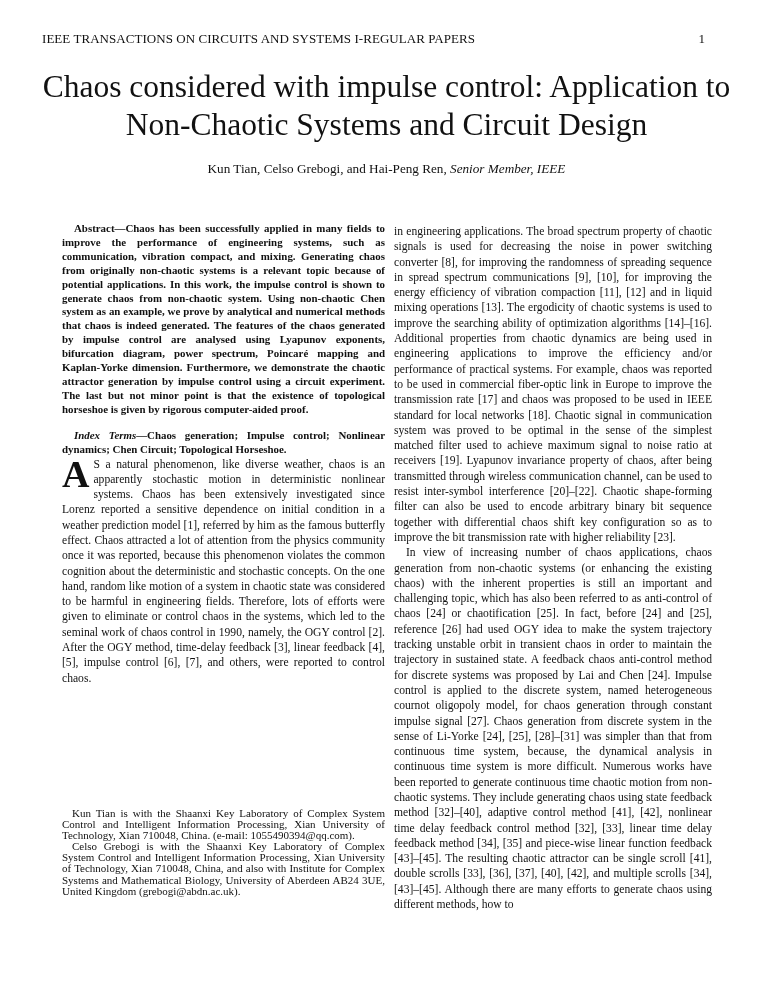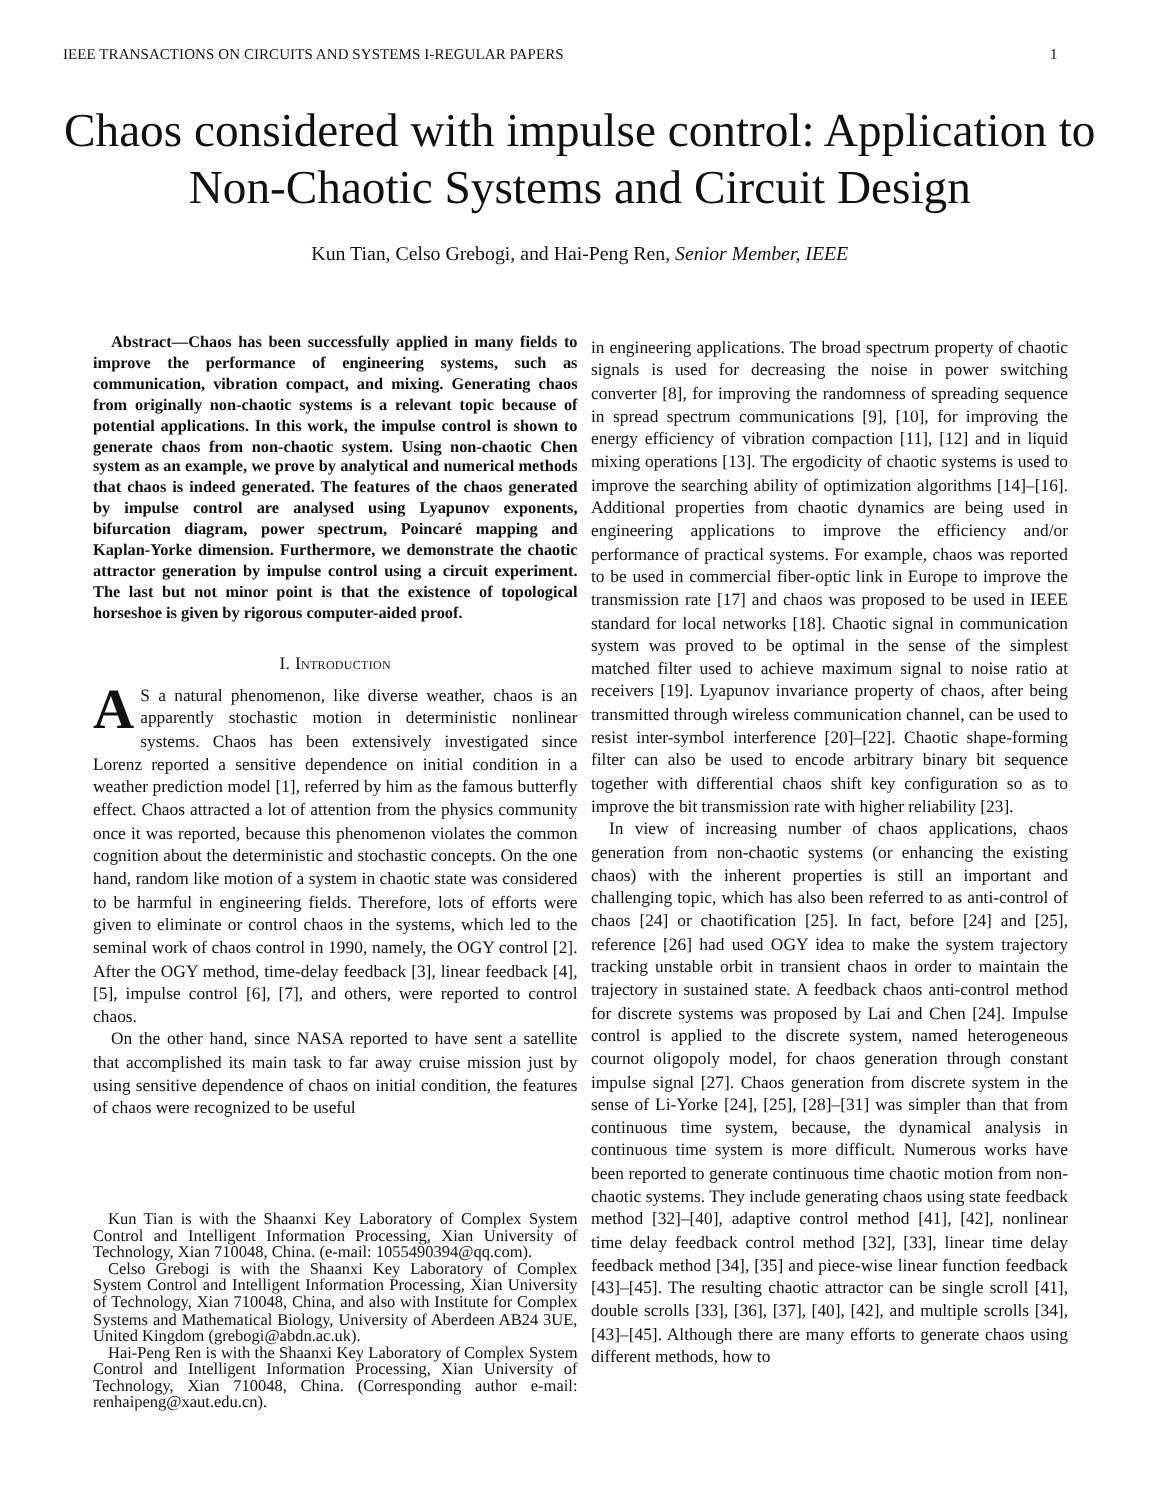--- a/index.html
+++ b/index.html
@@ -1,19 +1,19 @@
 <!DOCTYPE html>
 <html><head>
 <meta charset="utf-8">
 <style>
   html, body { margin: 0; padding: 0; background: #ffffff; }
   body { width: 773px; height: 1000px; position: relative; overflow: hidden;
          font-family: "Liberation Serif", "DejaVu Serif", serif; color: #111; }
   .header { position: absolute; top: 31px; left: 42px; right: 68px; height: 14px;
-            font-size: 10px; letter-spacing: 0.05px; }
+            font-size: 13px; letter-spacing: 0.05px; }
   .header .left { position: absolute; left: 0; top: 0; }
   .header .right { position: absolute; right: 0; top: 0; }
   .title { position: absolute; top: 68px; left: 30px; width: 713px; text-align: center;
            font-size: 31.5px; line-height: 38px; font-weight: normal; margin: 0; }
   .authors { position: absolute; top: 149px; left: 30px; width: 713px; text-align: center;
              font-size: 13.2px; margin-top: 12px; }
   .authors i { font-style: italic; }
   .col { position: absolute; width: 323px; text-align: justify; font-size: 11.6px; line-height: 15.3px; }
   .col.left { left: 62px; top: 222px; }
   .col.right { left: 394px; top: 224px; width: 318px; }
@@ -41,30 +41,25 @@
 
 <h1 class="title">Chaos considered with impulse control: Application to Non-Chaotic Systems and Circuit Design</h1>
 
 <div class="authors">
   <span>Kun Tian, Celso Grebogi, and Hai-Peng Ren,</span>
   <i>Senior Member, IEEE</i>
 </div>
 
 <div class="col left">
   <p class="abstract"><span class="lead">Abstract</span><span>—Chaos has been successfully applied in many fields to improve the performance of engineering systems, such as communication, vibration compact, and mixing. Generating chaos from originally non-chaotic systems is a relevant topic because of potential applications. In this work, the impulse control is shown to generate chaos from non-chaotic system. Using non-chaotic Chen system as an example, we prove by analytical and numerical methods that chaos is indeed generated. The features of the chaos generated by impulse control are analysed using Lyapunov exponents, bifurcation diagram, power spectrum, Poincaré mapping and Kaplan-Yorke dimension. Furthermore, we demonstrate the chaotic attractor generation by impulse control using a circuit experiment. The last but not minor point is that the existence of topological horseshoe is given by rigorous computer-aided proof.</span></p>
-  <div class="section-title">
-    <span>I.</span>
-    <span class="sc">Introduction</span>
-  </div>
+  <p class="index"><span class="lead">Index Terms</span><span>—Chaos generation; Impulse control; Nonlinear dynamics; Chen Circuit; Topological Horseshoe.</span></p>
   <p class="intro"><span class="dropcap">A</span><span>S a natural phenomenon, like diverse weather, chaos is an apparently stochastic motion in deterministic nonlinear systems. Chaos has been extensively investigated since Lorenz reported a sensitive dependence on initial condition in a weather prediction model [1], referred by him as the famous butterfly effect. Chaos attracted a lot of attention from the physics community once it was reported, because this phenomenon violates the common cognition about the deterministic and stochastic concepts. On the one hand, random like motion of a system in chaotic state was considered to be harmful in engineering fields. Therefore, lots of efforts were given to eliminate or control chaos in the systems, which led to the seminal work of chaos control in 1990, namely, the OGY control [2]. After the OGY method, time-delay feedback [3], linear feedback [4], [5], impulse control [6], [7], and others, were reported to control chaos.</span></p>
-  <p class="indent">On the other hand, since NASA reported to have sent a satellite that accomplished its main task to far away cruise mission just by using sensitive dependence of chaos on initial condition, the features of chaos were recognized to be useful</p>
 </div>
 
 <div class="footnotes">
   <p>Kun Tian is with the Shaanxi Key Laboratory of Complex System Control and Intelligent Information Processing, Xian University of Technology, Xian 710048, China. (e-mail: 1055490394@qq.com).</p>
   <p>Celso Grebogi is with the Shaanxi Key Laboratory of Complex System Control and Intelligent Information Processing, Xian University of Technology, Xian 710048, China, and also with Institute for Complex Systems and Mathematical Biology, University of Aberdeen AB24 3UE, United Kingdom (grebogi@abdn.ac.uk).</p>
-  <p>Hai-Peng Ren is with the Shaanxi Key Laboratory of Complex System Control and Intelligent Information Processing, Xian University of Technology, Xian 710048, China. (Corresponding author e-mail: renhaipeng@xaut.edu.cn).</p>
 </div>
 
 <div class="col right">
   <p>in engineering applications. The broad spectrum property of chaotic signals is used for decreasing the noise in power switching converter [8], for improving the randomness of spreading sequence in spread spectrum communications [9], [10], for improving the energy efficiency of vibration compaction [11], [12] and in liquid mixing operations [13]. The ergodicity of chaotic systems is used to improve the searching ability of optimization algorithms [14]–[16]. Additional properties from chaotic dynamics are being used in engineering applications to improve the efficiency and/or performance of practical systems. For example, chaos was reported to be used in commercial fiber-optic link in Europe to improve the transmission rate [17] and chaos was proposed to be used in IEEE standard for local networks [18]. Chaotic signal in communication system was proved to be optimal in the sense of the simplest matched filter used to achieve maximum signal to noise ratio at receivers [19]. Lyapunov invariance property of chaos, after being transmitted through wireless communication channel, can be used to resist inter-symbol interference [20]–[22]. Chaotic shape-forming filter can also be used to encode arbitrary binary bit sequence together with differential chaos shift key configuration so as to improve the bit transmission rate with higher reliability [23].</p>
   <p class="indent">In view of increasing number of chaos applications, chaos generation from non-chaotic systems (or enhancing the existing chaos) with the inherent properties is still an important and challenging topic, which has also been referred to as anti-control of chaos [24] or chaotification [25]. In fact, before [24] and [25], reference [26] had used OGY idea to make the system trajectory tracking unstable orbit in transient chaos in order to maintain the trajectory in sustained state. A feedback chaos anti-control method for discrete systems was proposed by Lai and Chen [24]. Impulse control is applied to the discrete system, named heterogeneous cournot oligopoly model, for chaos generation through constant impulse signal [27]. Chaos generation from discrete system in the sense of Li-Yorke [24], [25], [28]–[31] was simpler than that from continuous time system, because, the dynamical analysis in continuous time system is more difficult. Numerous works have been reported to generate continuous time chaotic motion from non-chaotic systems. They include generating chaos using state feedback method [32]–[40], adaptive control method [41], [42], nonlinear time delay feedback control method [32], [33], linear time delay feedback method [34], [35] and piece-wise linear function feedback [43]–[45]. The resulting chaotic attractor can be single scroll [41], double scrolls [33], [36], [37], [40], [42], and multiple scrolls [34], [43]–[45]. Although there are many efforts to generate chaos using different methods, how to</p>
 </div>
 
 </body></html>

